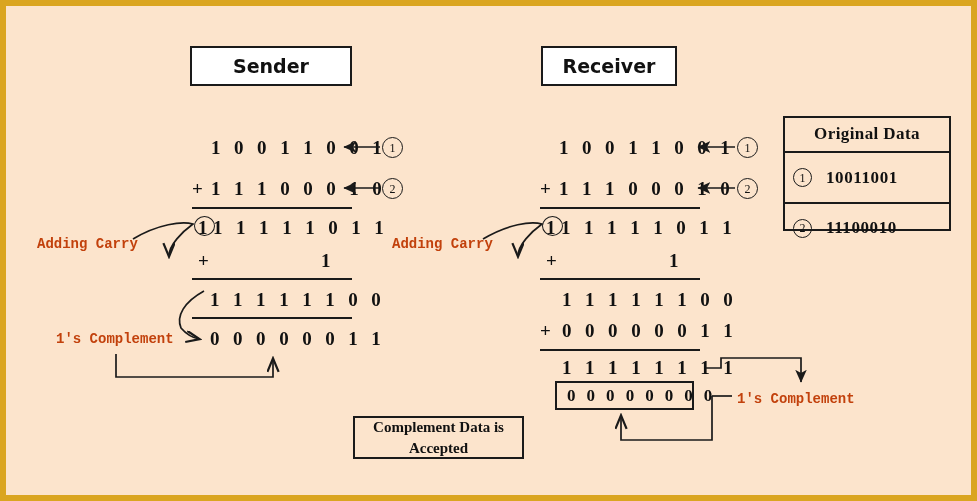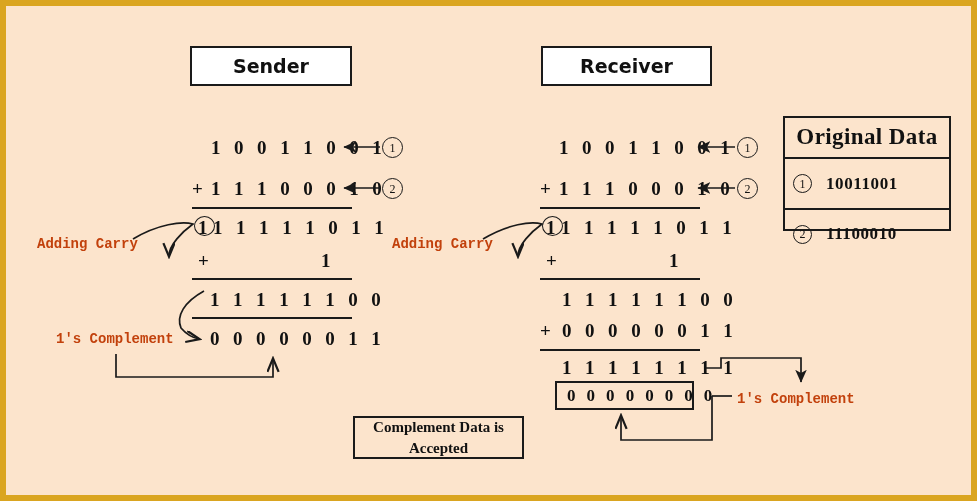--- a/index.html
+++ b/index.html
@@ -61,21 +61,21 @@
   
   .data-table {
     border: 2px solid #1a1a1a;
     background: #FCE4CC;
     box-sizing: border-box;
   }
   .data-table .dt-head {
     text-align: center;
     font-family: "Liberation Serif", serif;
     font-weight: bold;
-    font-size: 23px;
+    font-size: 17px;
     color: #111;
     padding: 6px 0 7px 0;
     border-bottom: 2px solid #1a1a1a;
     letter-spacing: .4px;
   }
   .dt-row {
     display: flex;
     align-items: center;
     padding: 5px 0 5px 8px;
     border-bottom: 2px solid #1a1a1a;
@@ -188,21 +188,21 @@
 </style>
 </head>
 <body>
 
 <div id="canvas">
 
   <div class="abs hdr-box" style="left:184px; top:40px; width:162px; height:40px;">
     <span>Sender</span>
   </div>
 
-  <div class="abs hdr-box" style="left:535px; top:40px; width:171px; height:40px;">
+  <div class="abs hdr-box" style="left:535px; top:40px; width:136px; height:40px;">
     <span>Receiver</span>
   </div>
 
 
   <div class="abs data-table" style="left:777px; top:110px; width:168px; height:115px;">
     <div class="dt-head">Original Data</div>
     <div class="dt-row" style="height:39px;">
       <span class="circ">1</span>
       <span class="dt-val">10011001</span>
     </div>

